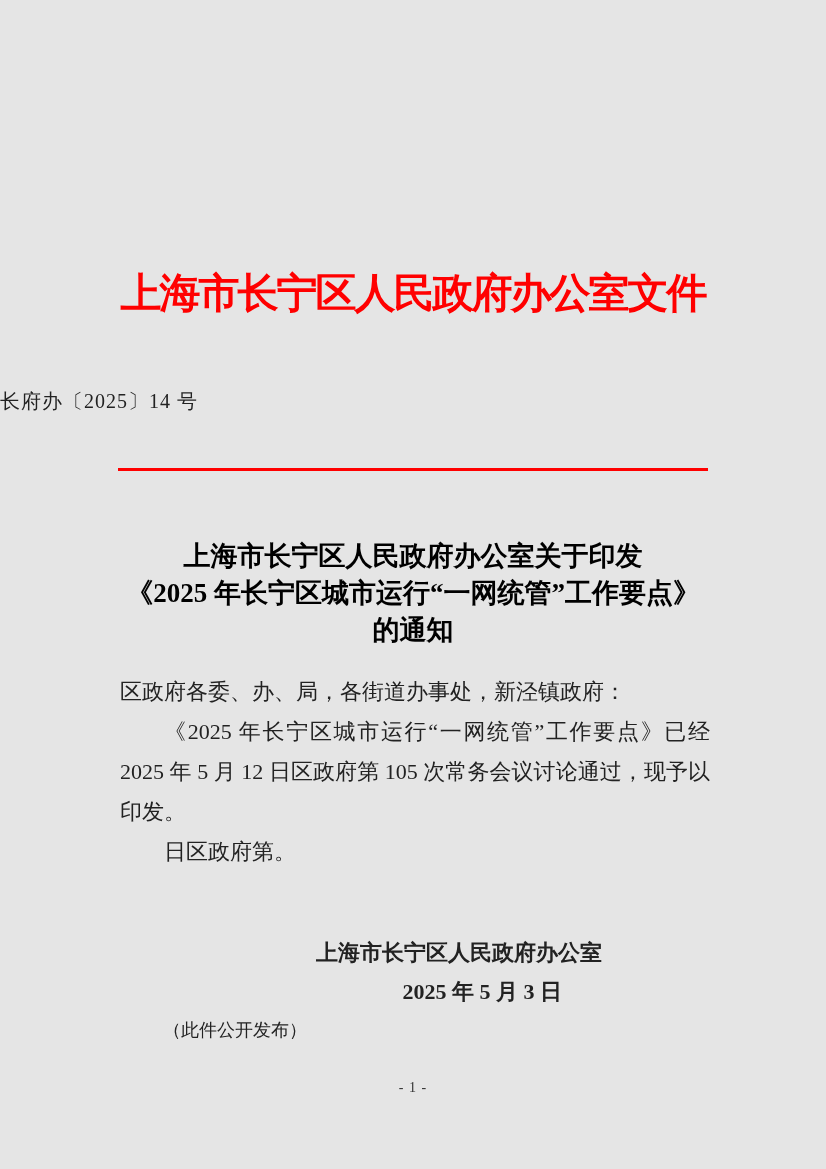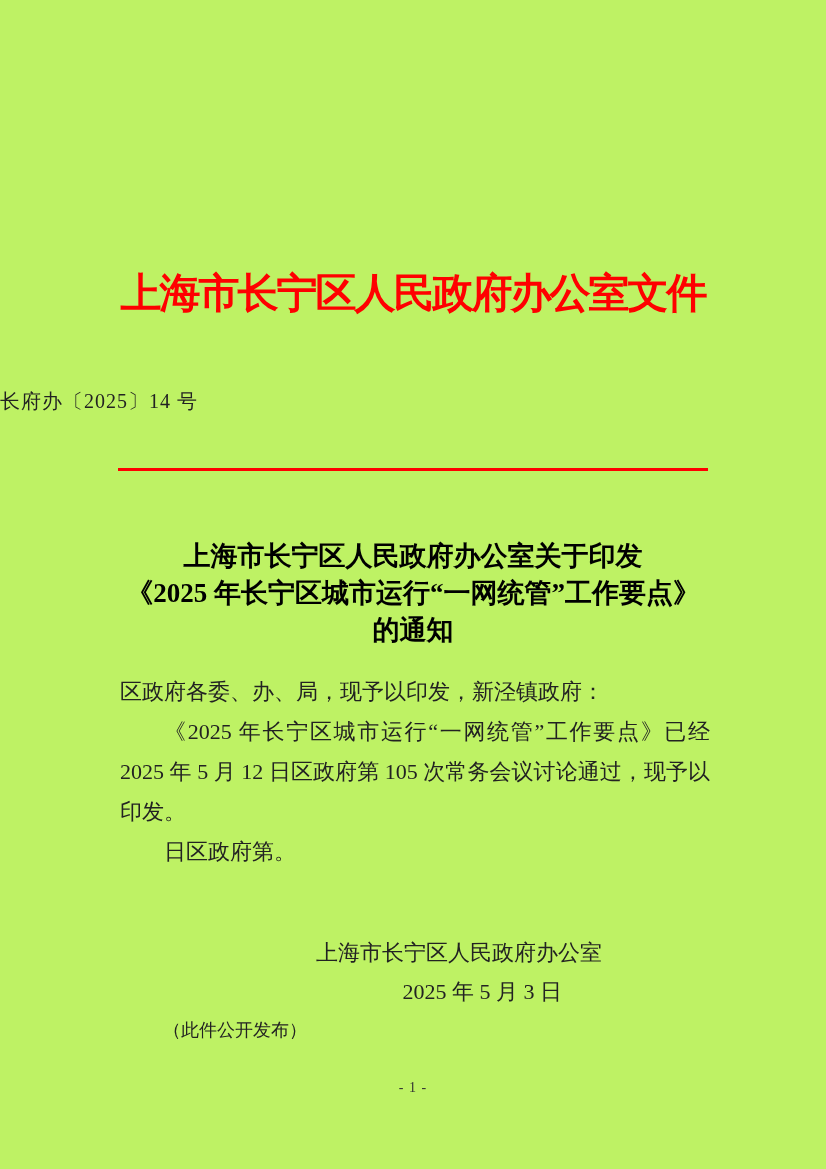--- a/index.html
+++ b/index.html
@@ -6,21 +6,21 @@
   html, body {
     margin: 0; padding: 0;
     background: #ffffff;
     font-family: "Liberation Serif", "DejaVu Serif", serif;
   }
   .page {
     position: relative;
     width: 826px;
     height: 1169px;
     margin: 0 auto;
-    background: #bef264;
+    background: #e5e5e5;
     color: var(--ink);
     overflow: hidden;
   }
   .masthead {
     position: absolute;
     top: 266px; left: 0; width: 100%;
     text-align: center;
     color: var(--accent);
     font-size: 41px;
     font-weight: bold;
@@ -62,20 +62,21 @@
   .doc-body p { margin: 0; }
   .indent { text-indent: 2em; }
   .sig-block {
     position: absolute;
     top: 933px; left: 120px;
     width: 590px;
     text-align: right;
     font-size: 22px;
     line-height: 39px;
     color: #222;
+    font-weight: bold;
   }
   .sig-office { padding-right: 108px; }
   .sig-date   { padding-right: 148px; }
   .publish-note {
     position: absolute;
     top: 1014px; left: 163px;
     font-size: 18px;
     line-height: 32px;
     color: #222;
   }
@@ -99,21 +100,21 @@
 
   <div class="red-rule"></div>
 
   <div class="headline">
     <div>上海市长宁区人民政府办公室关于印发</div>
     <div>《2025 年长宁区城市运行“一网统管”工作要点》</div>
     <div>的通知</div>
   </div>
 
   <div class="doc-body">
-    <p class="salutation">区政府各委、办、局，现予以印发，新泾镇政府：</p>
+    <p class="salutation">区政府各委、办、局，各街道办事处，新泾镇政府：</p>
     <p class="indent">《2025 年长宁区城市运行“一网统管”工作要点》已经 2025 年 5 月 12 日区政府第 105 次常务会议讨论通过，现予以印发。</p>
     <p class="indent">日区政府第。</p>
   </div>
 
   <div class="sig-block">
     <div class="sig-office">上海市长宁区人民政府办公室</div>
     <div class="sig-date">2025 年 5 月 3 日</div>
   </div>
 
   <div class="publish-note">（此件公开发布）</div>

